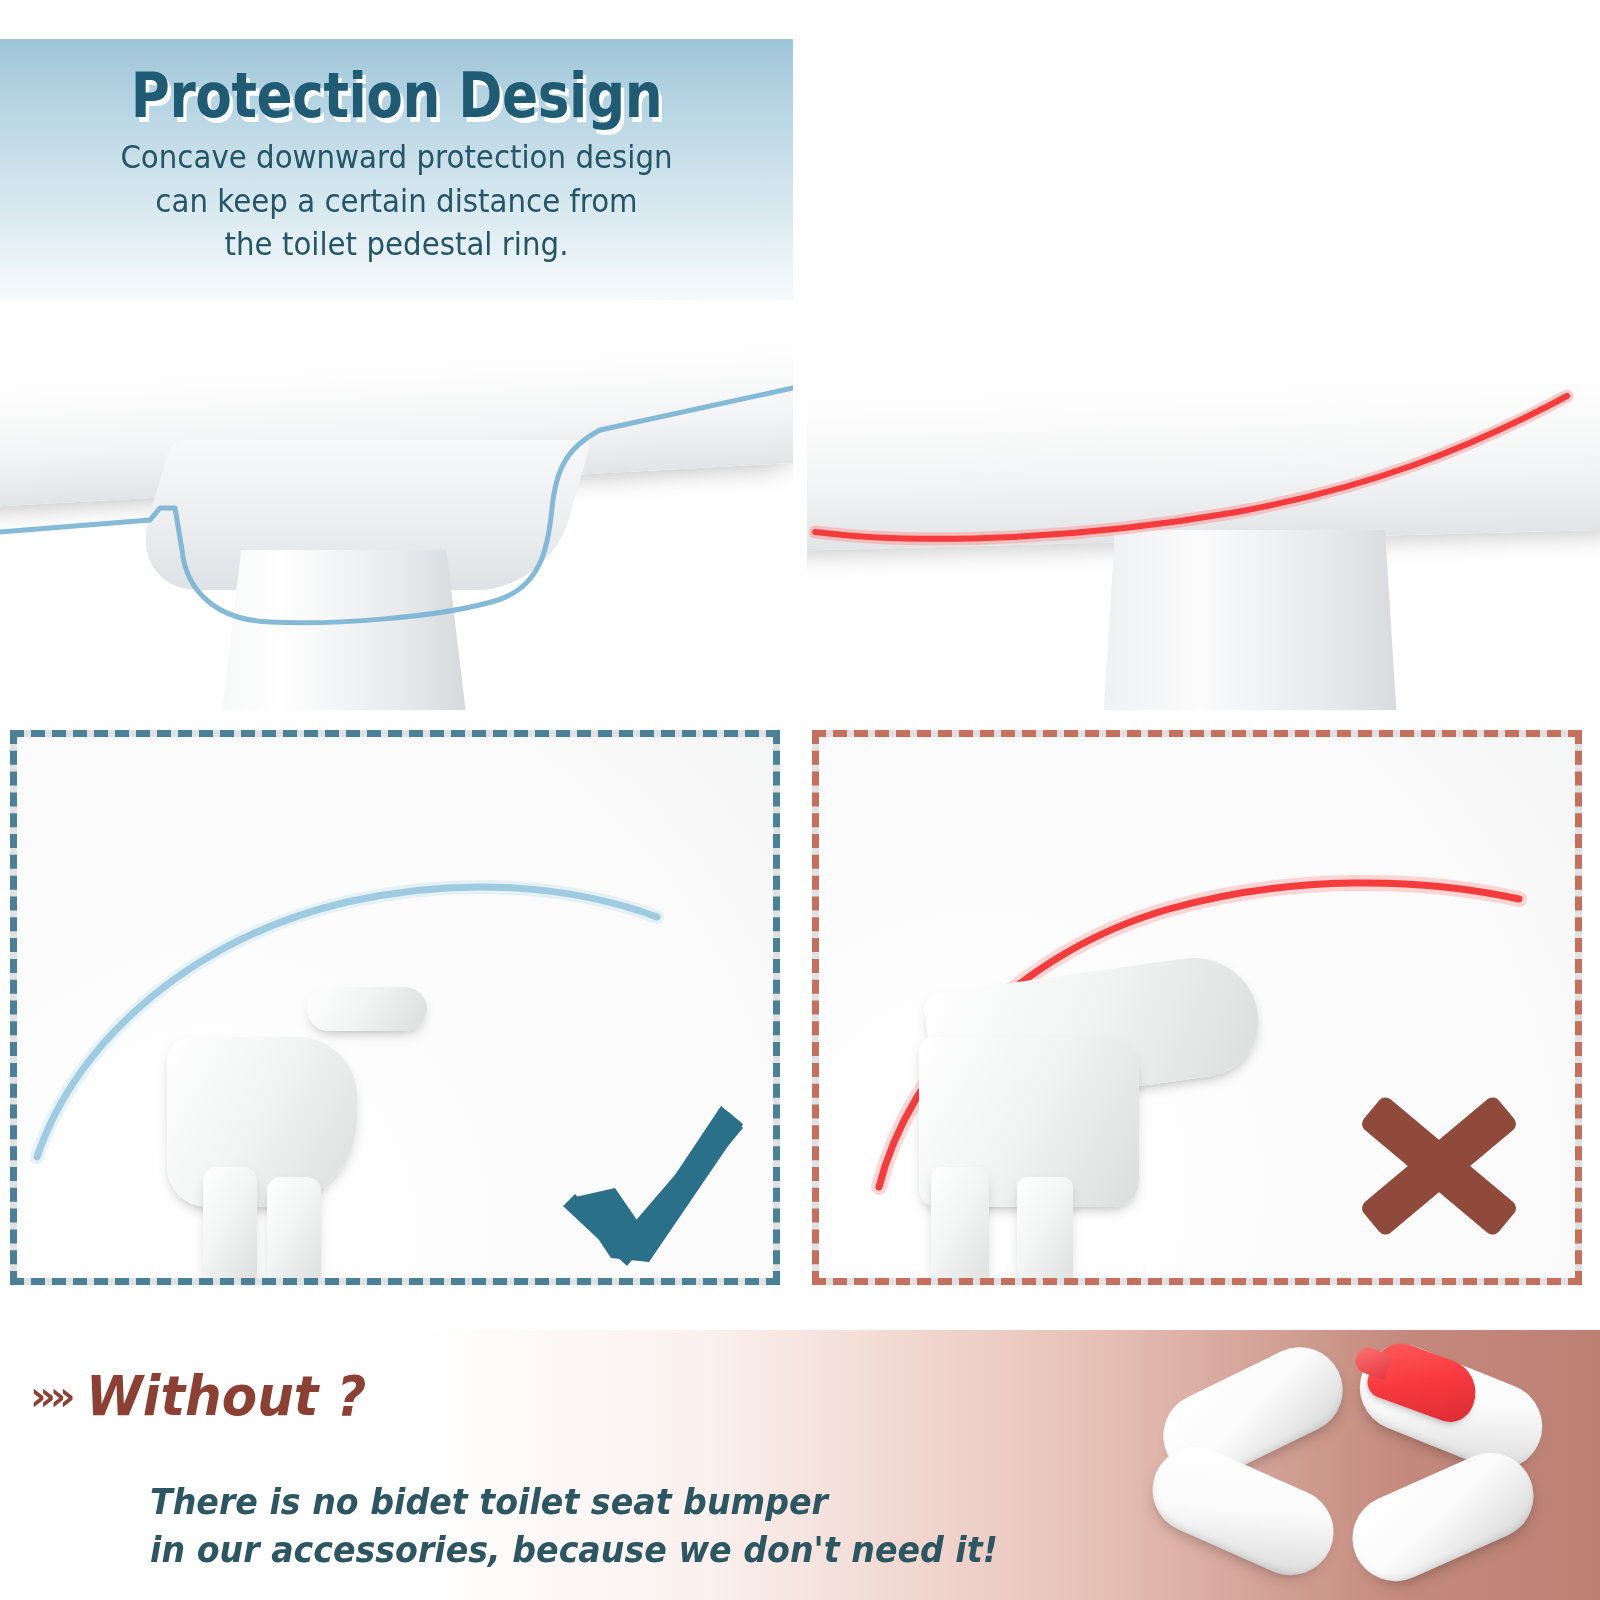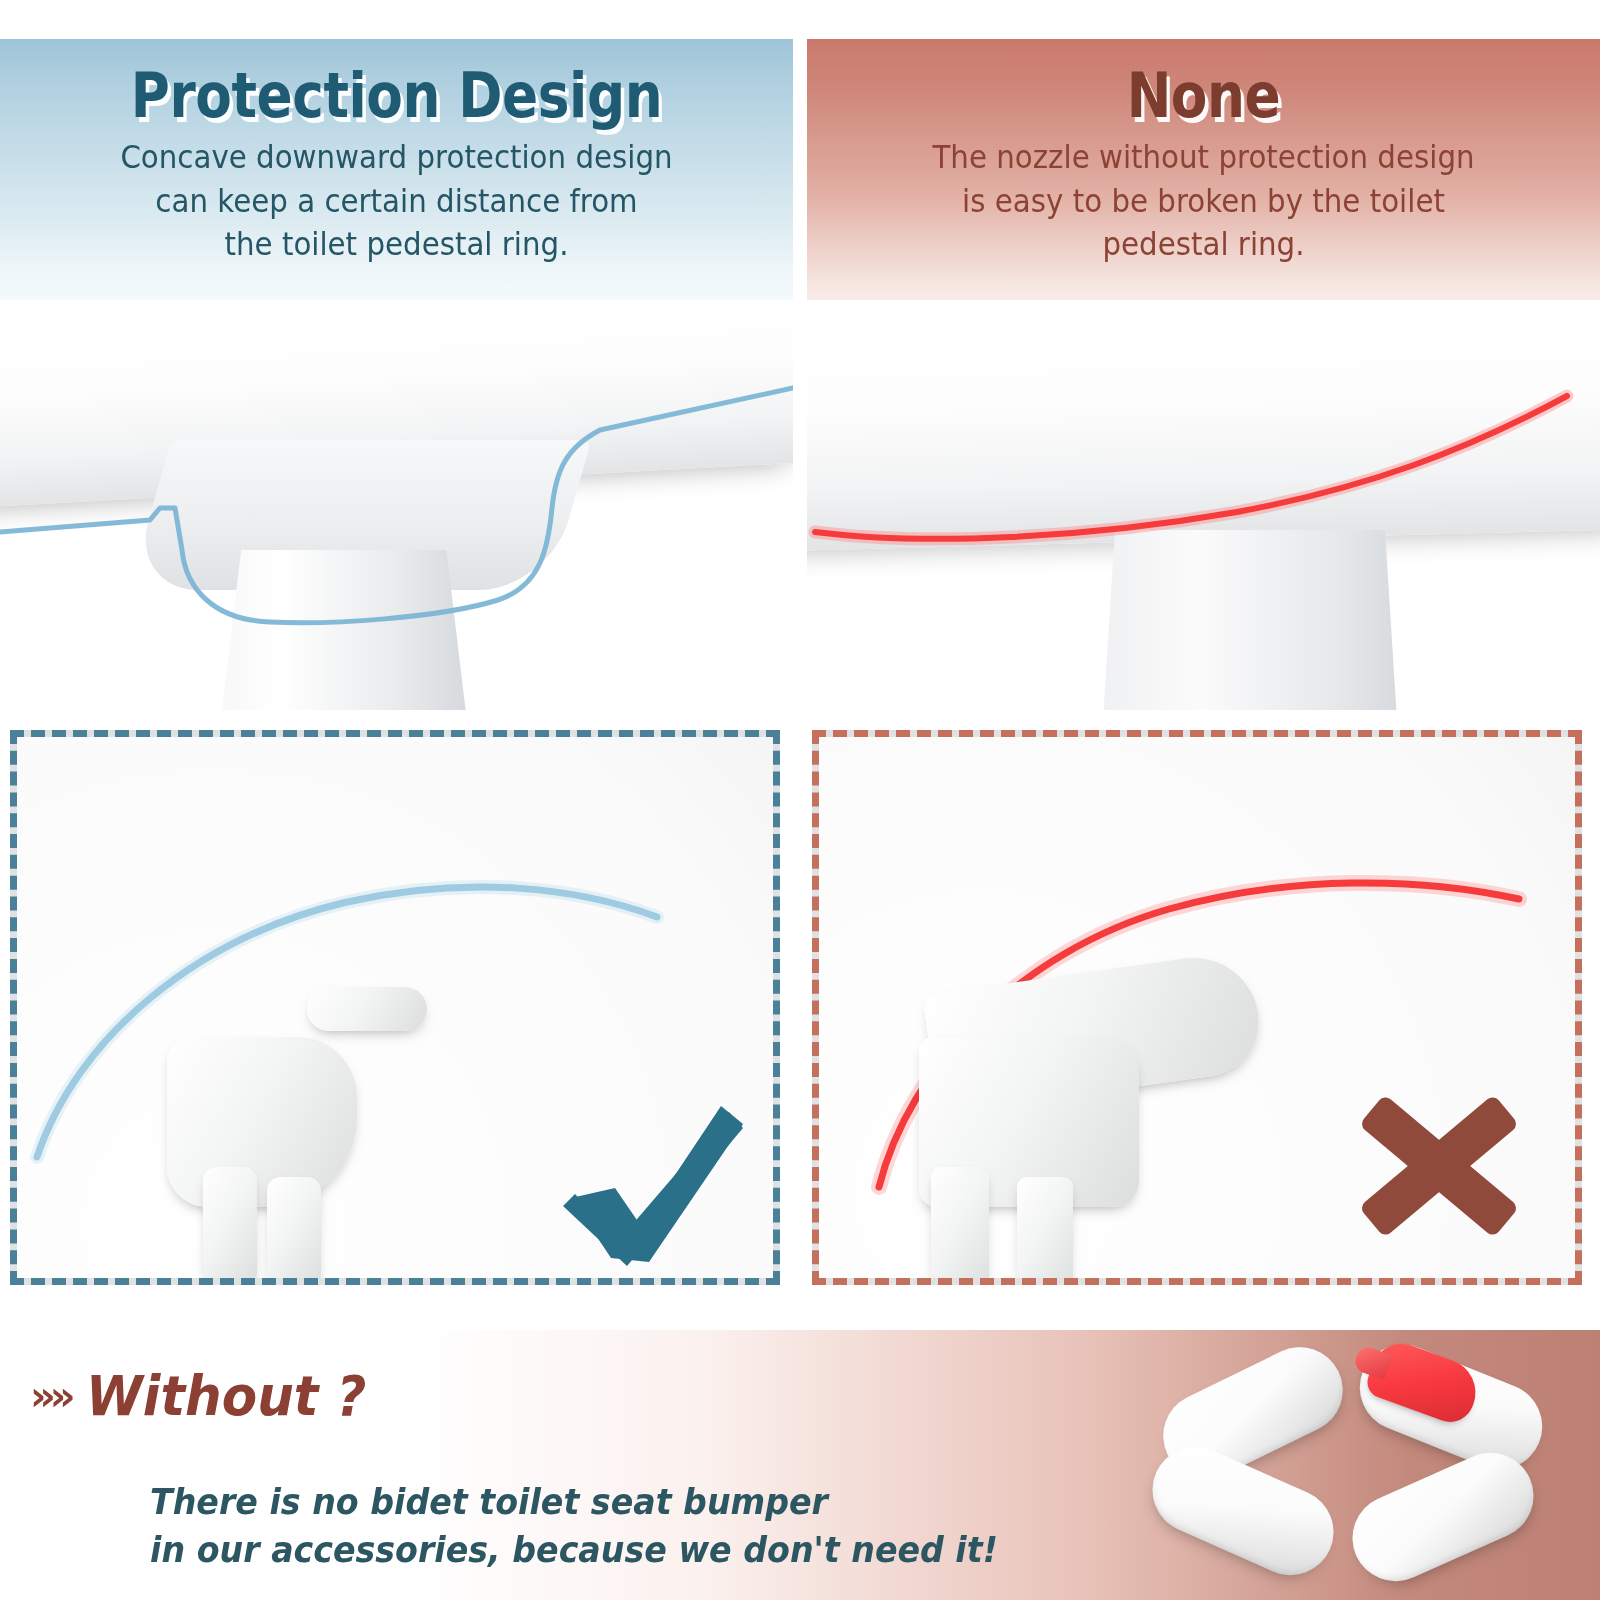--- a/index.html
+++ b/index.html
@@ -342,28 +342,20 @@
             <path d="M 18 108 L 62 98 L 88 136 L 168 16 L 190 34 L 96 172 L 58 168 Z" fill="#2b7089"></path>
             <path d="M 22 104 L 66 150 L 176 22 L 190 38 L 74 176 L 10 116 Z" fill="#2b7089"></path>
           </svg>
         </div>
       </div>
 
     </div>
 
     <div class="col col-right">
 
-      <div class="head head-right">
-        <div class="head-title title-right">None</div>
-        <div class="head-body body-right">
-          <div>The nozzle without protection design</div>
-          <div>is easy to be broken by the toilet</div>
-          <div>pedestal ring.</div>
-        </div>
-      </div>
 
       <div class="photo-profile">
         <div class="slab rp-top"></div>
         <div class="slab rp-stem"></div>
         <svg class="lp-outline" viewBox="0 0 793 410" preserveAspectRatio="none">
           <path d="M 8 232 C 120 246 280 238 430 212 C 560 188 660 150 760 96" fill="none" stroke="#ff8f8f" stroke-width="13" stroke-linecap="round" opacity="0.45"></path>
           <path d="M 8 232 C 120 246 280 238 430 212 C 560 188 660 150 760 96" fill="none" stroke="#f53b3b" stroke-width="6" stroke-linecap="round"></path>
         </svg>
       </div>
 

